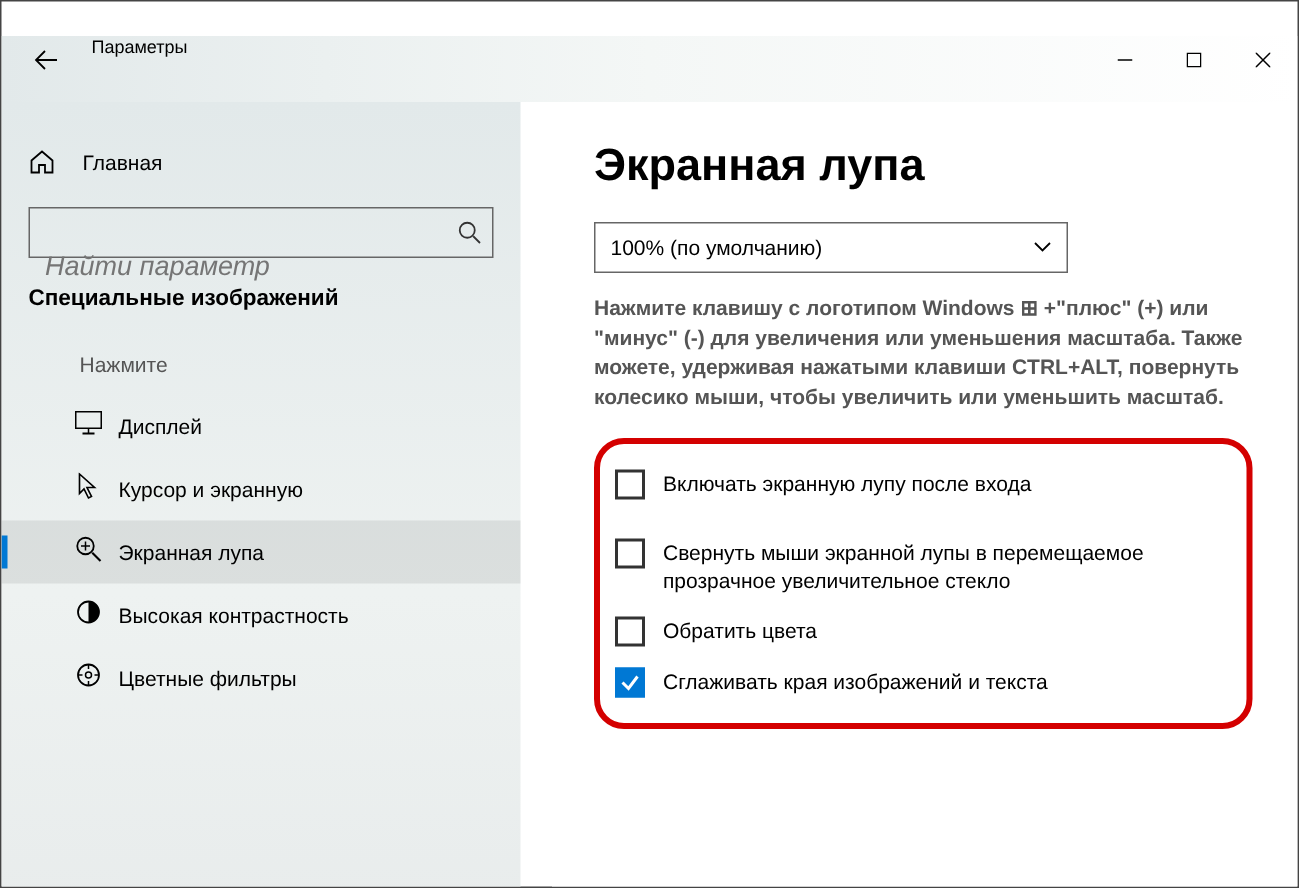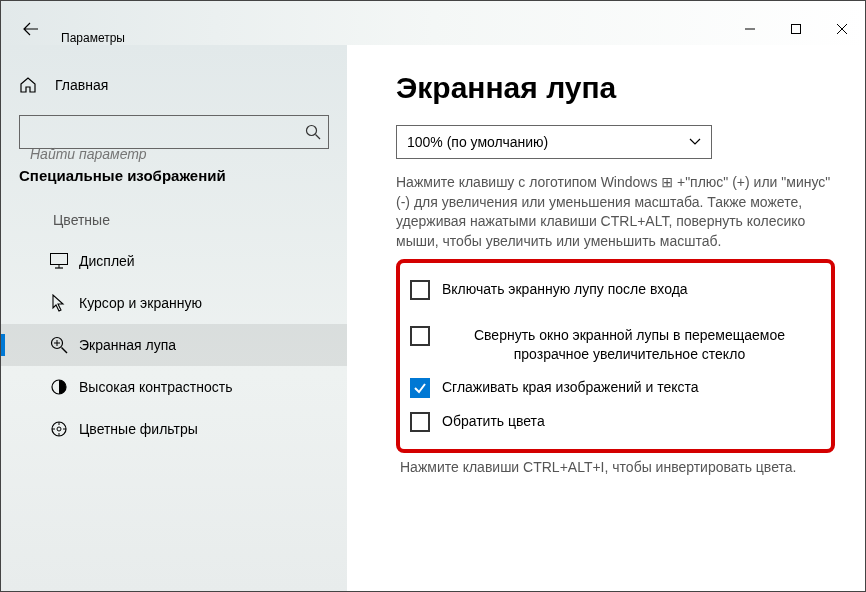--- a/index.html
+++ b/index.html
@@ -9,23 +9,24 @@
   color: #000;
   background: #fff;
   width: 866px;
   height: 592px;
   overflow: hidden;
   border: 1px solid #444;
 }
 .titlebar {
   height: 44px;
   display: flex;
-  align-items: flex-end;
+  align-items: flex-start;
   padding: 0 0 0 14px;
   background: linear-gradient(to right, #e2e9ea, #f4f7f6 50%, #fff);
+  margin-top: 23px;
 }
 .back-btn {
   width: 32px; height: 32px;
   display: flex; align-items: center; justify-content: center;
   cursor: pointer;
 }
 .app-title {
   margin-left: 14px;
   font-size: 12px;
   color: #000;
@@ -66,40 +67,40 @@
   height: 34px;
   display: flex;
   align-items: center;
   background: rgba(255,255,255,0);
 }
 .search-box input {
   flex: 1;
   border: none;
   background: transparent;
   padding: 0 10px;
-  font-size: 14px;
+  font-size: 18px;
   outline: none;
   font-style: italic;
   color: #555;
   margin-top: 44px;
 }
 .search-icon { width: 30px; display: flex; align-items: center; justify-content: center; }
 .category-header {
   padding: 0 18px 28px 18px;
   font-weight: 600;
   font-size: 15px;
 }
 .section-caption {
   padding: 0 18px 12px 52px;
   color: #555;
   font-size: 14px;
 }
 .nav-item {
   display: flex;
-  align-items: center;
+  align-items: flex-end;
   padding: 13px 0 13px 78px;
   cursor: pointer;
   position: relative;
   font-size: 14px;
 }
 .nav-item .icon-wrap {
   position: absolute;
   left: 48px;
   width: 20px; height: 20px;
   display: flex; align-items: center; justify-content: center;
@@ -137,28 +138,28 @@
   position: relative;
 }
 .dropdown .chev {
   position: absolute;
   right: 10px;
 }
 .help-text {
   color: #555;
   font-size: 14px;
   line-height: 1.4;
-  margin-bottom: 8px;
+  margin-bottom: 18px;
+  font-weight: bold;
 }
 .highlight-box {
   border: 4px solid #d40000;
-  border-radius: 8px;
+  border-radius: 20px;
   padding: 10px 14px 10px 10px;
   margin-top: 6px;
-  text-align: center;
 }
 .cb-row {
   display: flex;
   align-items: flex-start;
   padding: 7px 0;
   cursor: pointer;
 }
 .cb-row.spacer-top { margin-top: 12px; }
 .cb {
   width: 20px; height: 20px;
@@ -226,21 +227,21 @@
       <input type="text" placeholder="Найти параметр" style="">
       <span class="search-icon">
         <svg width="16" height="16" viewBox="0 0 16 16">
             <circle cx="6.5" cy="6.5" r="5" stroke="#333" fill="none" stroke-width="1.2"></circle>
             <line x1="10.5" y1="10.5" x2="15" y2="15" stroke="#333" stroke-width="1.2"></line>
           </svg>
       </span>
     </div>
 
     <div class="category-header">Специальные изображений</div>
-    <div class="section-caption">Цветные</div>
+    <div class="section-caption">Нажмите</div>
 
     <div class="nav-item">
       <span class="icon-wrap">
         <svg width="18" height="16" viewBox="0 0 18 16">
             <rect x="0.5" y="0.5" width="17" height="11" stroke="#000" fill="none"></rect>
             <line x1="5" y1="15" x2="13" y2="15" stroke="#000" stroke-width="1.2"></line>
             <line x1="9" y1="11.5" x2="9" y2="15" stroke="#000"></line>
           </svg>
       </span>
       <span>Дисплей</span>
@@ -303,30 +304,29 @@
 
     <div class="help-text">Нажмите клавишу с логотипом Windows ⊞ +"плюс" (+) или "минус" (-) для увеличения или уменьшения масштаба. Также можете, удерживая нажатыми клавиши CTRL+ALT, повернуть колесико мыши, чтобы увеличить или уменьшить масштаб.</div>
 
     <div class="highlight-box">
       <div class="cb-row">
         <span class="cb"></span>
         <span class="cb-label">Включать экранную лупу после входа</span>
       </div>
       <div class="cb-row spacer-top">
         <span class="cb"></span>
-        <span class="cb-label">Свернуть окно экранной лупы в перемещаемое прозрачное увеличительное стекло</span>
+        <span class="cb-label">Свернуть мыши экранной лупы в перемещаемое прозрачное увеличительное стекло</span>
+      </div>
+      <div class="cb-row">
+        <span class="cb"></span>
+        <span class="cb-label">Обратить цвета</span>
       </div>
       <div class="cb-row">
         <span class="cb checked">
             <svg width="14" height="14" viewBox="0 0 14 14">
               <path d="M2 7 L6 11 L12 3" stroke="#fff" stroke-width="2" fill="none"></path>
             </svg>
           </span>
         <span class="cb-label">Сглаживать края изображений и текста</span>
       </div>
-      <div class="cb-row">
-        <span class="cb"></span>
-        <span class="cb-label">Обратить цвета</span>
-      </div>
-    </div>
-    <div class="hint-below">Нажмите клавиши CTRL+ALT+I, чтобы инвертировать цвета.</div>
+    </div>
   </div>
 </div>
 
 </body></html>

